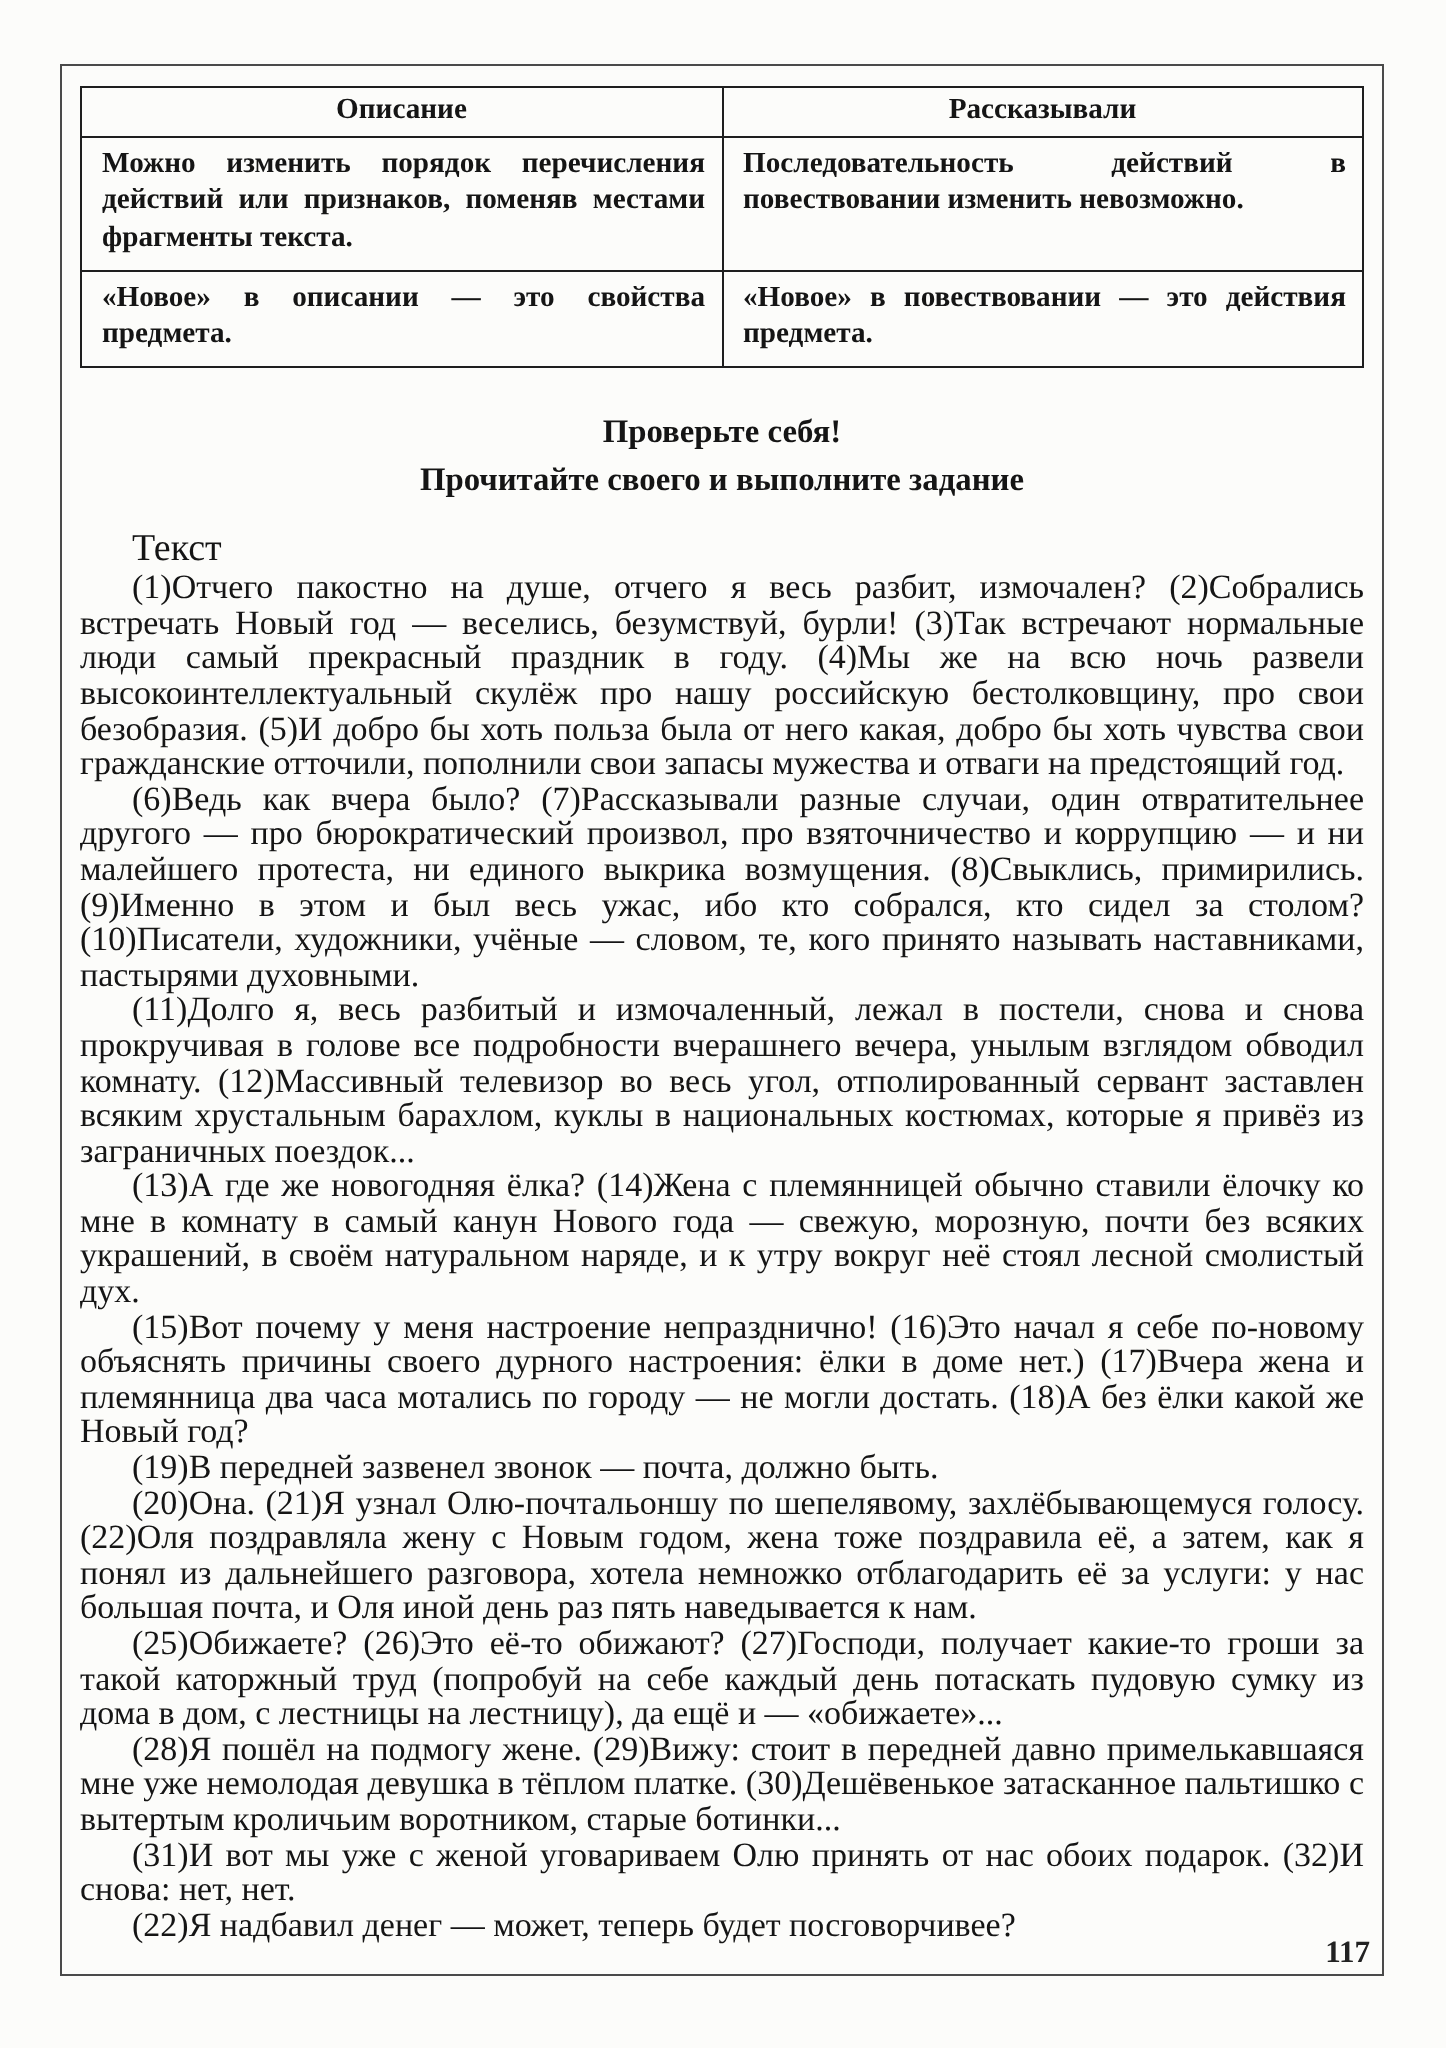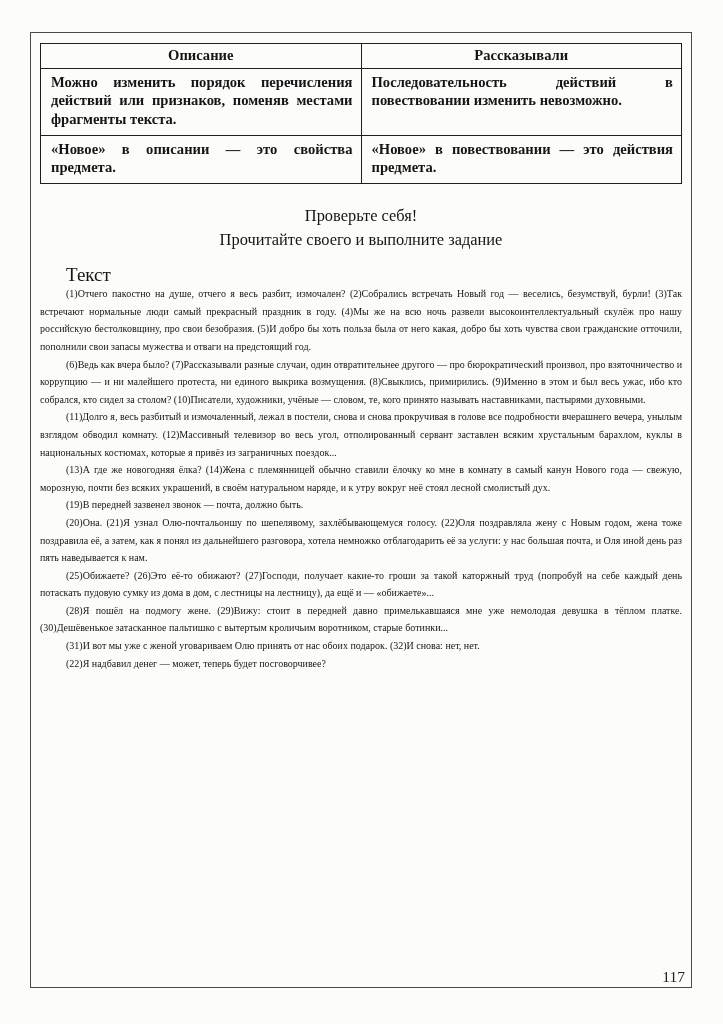--- a/index.html
+++ b/index.html
@@ -45,45 +45,45 @@
     margin-left: 28px;
   }
   table.cmp-table td {
     text-align: justify;
     padding: 4px 8px 6px 10px;
   }
   .heading {
     margin: 20px 0 0 0;
     text-align: center;
     font-size: 16.4px;
-    font-weight: normal;
+    font-weight: bold;
     line-height: 1.45;
   }
   .heading .hl {
     display: block;
   }
   .text-label {
     margin: 14px 0 2px 0;
     font-size: 19px;
     line-height: 17.6px;
     text-indent: 26px;
   }
   .para {
     margin: 0;
-    font-size: 10px;
+    font-size: 17px;
     line-height: 17.6px;
     text-align: justify;
     text-indent: 26px;
   }
   .page-number {
     position: absolute;
     right: 38px;
     bottom: 38px;
     font-size: 15.5px;
-    font-weight: normal;
+    font-weight: bold;
     color: #222;
   }
 </style>
 </head>
 <body>
 
 <div class="frame">
 
   <table class="cmp-table">
     <thead>
@@ -108,20 +108,21 @@
     <span class="hl">Проверьте себя!</span>
     <span class="hl">Прочитайте своего и выполните задание</span>
   </h2>
 
   <p class="text-label">Текст</p>
 
   <p class="para">(1)Отчего пакостно на душе, отчего я весь разбит, измочален? (2)Собрались встречать Новый год — веселись, безумствуй, бурли! (3)Так встречают нормальные люди самый прекрасный праздник в году. (4)Мы же на всю ночь развели высокоинтеллектуальный скулёж про нашу российскую бестолковщину, про свои безобразия. (5)И добро бы хоть польза была от него какая, добро бы хоть чувства свои гражданские отточили, пополнили свои запасы мужества и отваги на предстоящий год.</p>
   <p class="para">(6)Ведь как вчера было? (7)Рассказывали разные случаи, один отвратительнее другого — про бюрократический произвол, про взяточничество и коррупцию — и ни малейшего протеста, ни единого выкрика возмущения. (8)Свыклись, примирились. (9)Именно в этом и был весь ужас, ибо кто собрался, кто сидел за столом? (10)Писатели, художники, учёные — словом, те, кого принято называть наставниками, пастырями духовными.</p>
   <p class="para">(11)Долго я, весь разбитый и измочаленный, лежал в постели, снова и снова прокручивая в голове все подробности вчерашнего вечера, унылым взглядом обводил комнату. (12)Массивный телевизор во весь угол, отполированный сервант заставлен всяким хрустальным барахлом, куклы в национальных костюмах, которые я привёз из заграничных поездок...</p>
   <p class="para">(13)А где же новогодняя ёлка? (14)Жена с племянницей обычно ставили ёлочку ко мне в комнату в самый канун Нового года — свежую, морозную, почти без всяких украшений, в своём натуральном наряде, и к утру вокруг неё стоял лесной смолистый дух.</p>
+  <p class="para">(15)Вот почему у меня настроение непразднично! (16)Это начал я себе по-новому объяснять причины своего дурного настроения: ёлки в доме нет.) (17)Вчера жена и племянница два часа мотались по городу — не могли достать. (18)А без ёлки какой же Новый год?</p>
   <p class="para">(19)В передней зазвенел звонок — почта, должно быть.</p>
   <p class="para">(20)Она. (21)Я узнал Олю-почтальоншу по шепелявому, захлёбывающемуся голосу. (22)Оля поздравляла жену с Новым годом, жена тоже поздравила её, а затем, как я понял из дальнейшего разговора, хотела немножко отблагодарить её за услуги: у нас большая почта, и Оля иной день раз пять наведывается к нам.</p>
   <p class="para">(25)Обижаете? (26)Это её-то обижают? (27)Господи, получает какие-то гроши за такой каторжный труд (попробуй на себе каждый день потаскать пудовую сумку из дома в дом, с лестницы на лестницу), да ещё и — «обижаете»...</p>
   <p class="para">(28)Я пошёл на подмогу жене. (29)Вижу: стоит в передней давно примелькавшаяся мне уже немолодая девушка в тёплом платке. (30)Дешёвенькое затасканное пальтишко с вытертым кроличьим воротником, старые ботинки...</p>
   <p class="para">(31)И вот мы уже с женой уговариваем Олю принять от нас обоих подарок. (32)И снова: нет, нет.</p>
   <p class="para">(22)Я надбавил денег — может, теперь будет посговорчивее?</p>
 
 </div>
 
 <div class="page-number">117</div>

